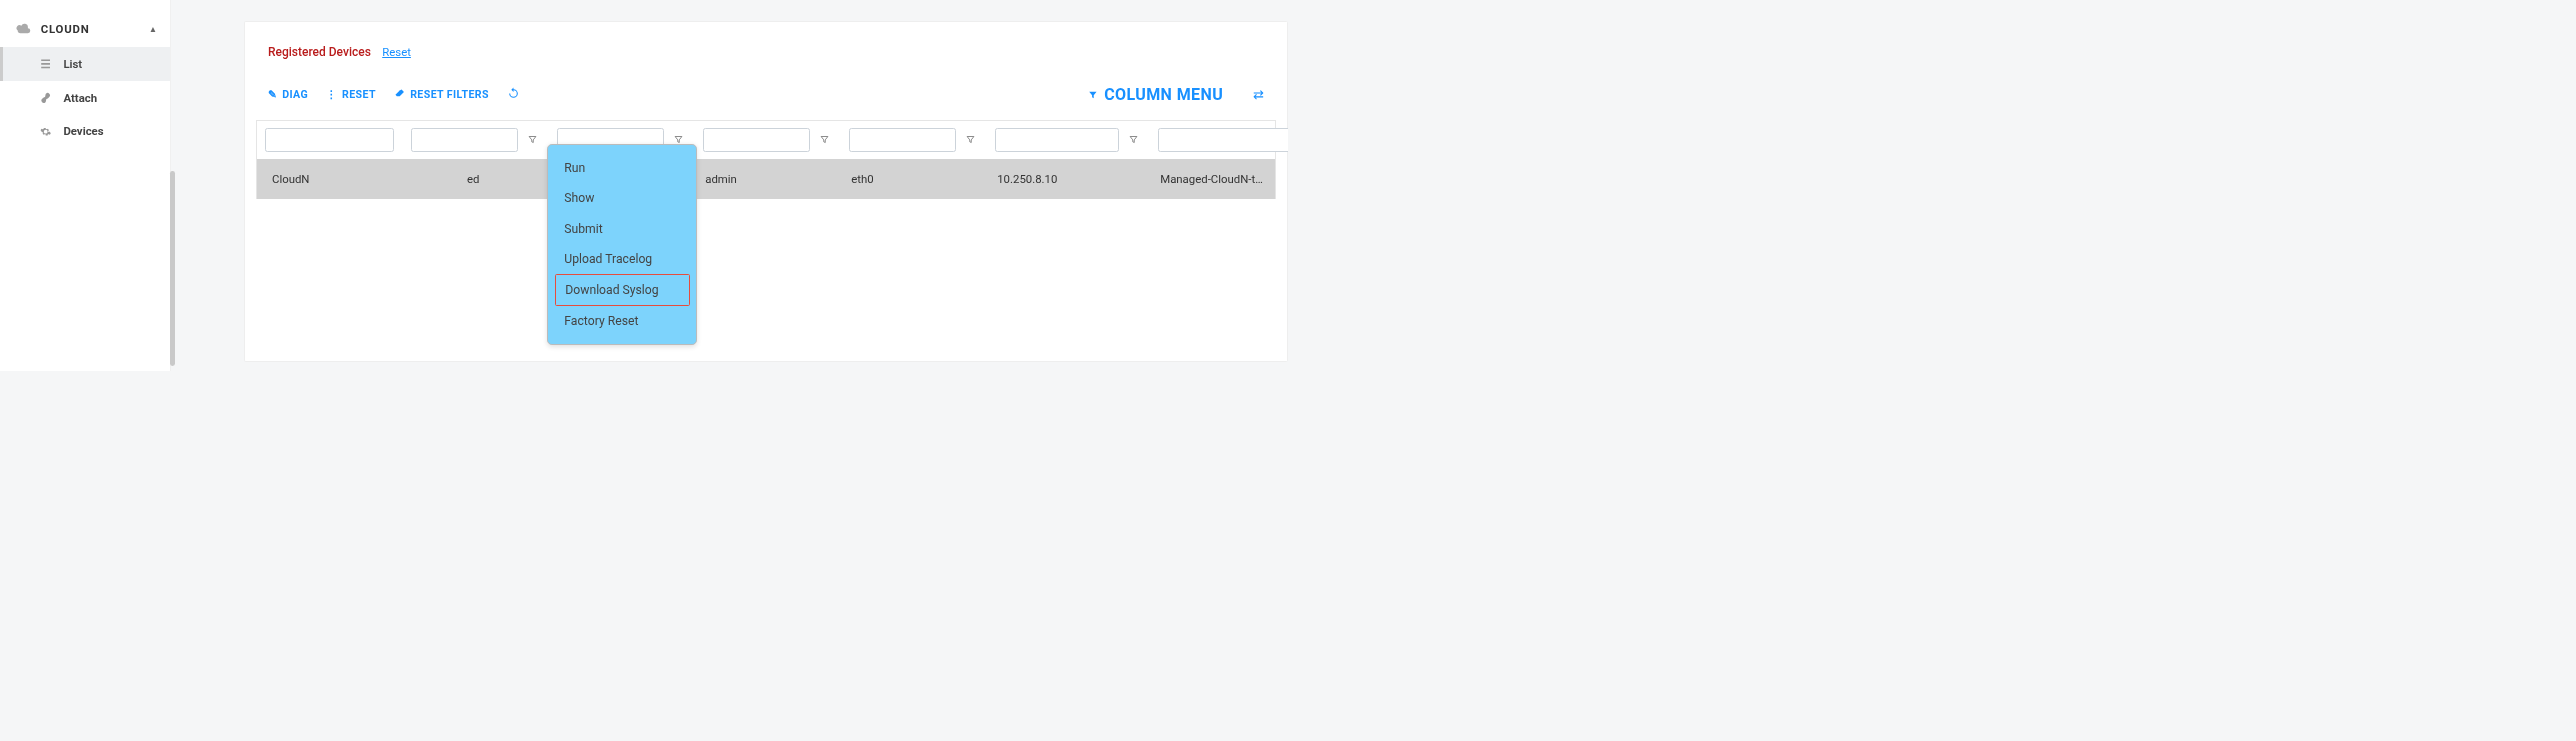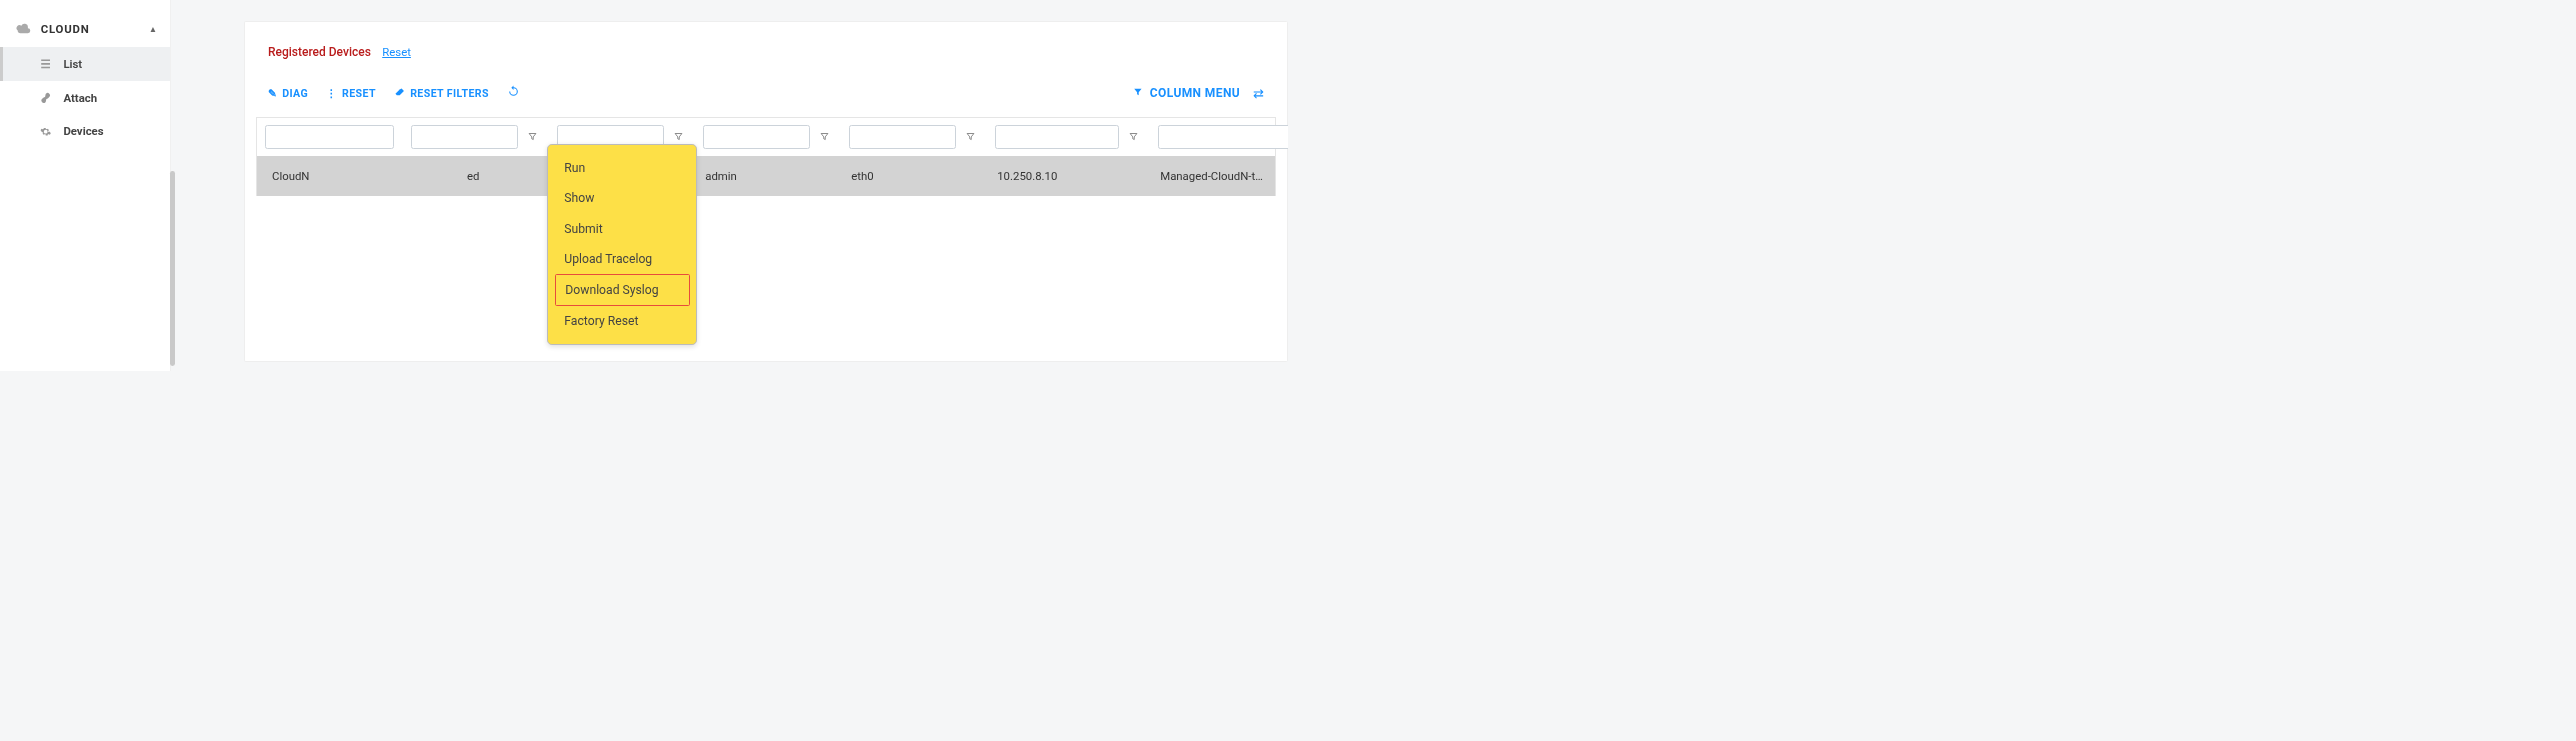--- a/index.html
+++ b/index.html
@@ -121,25 +121,25 @@
       cursor: pointer;
       margin-right: 18px;
     }
     .tool-btn .ic { font-size: 10.6px; }
     .toolbar-spacer { flex: 1; }
     .col-menu {
       display: inline-flex;
       align-items: center;
       gap: 6.5px;
       color: #1890ff;
-      font-size: 12px;
+      font-size: 16px;
       font-weight: 700;
       letter-spacing: 0.4px;
       cursor: pointer;
-      margin-right: 13px;
+      margin-right: 30px;
     }
     .swap-icon {
       color: #1890ff;
       font-size: 13px;
       cursor: pointer;
     }
     
     .table-wrap {
       border-top: 0.8px solid #e5e5e5;
       margin: 4.9px 11.4px 0 11.4px;
@@ -196,21 +196,21 @@
       text-overflow: ellipsis;
     }
     .dcell:first-child { padding-left: 14.6px; }
 
     
     .diag-menu {
       position: absolute;
       top: 122px;
       left: 302px;
       width: 150px;
-      background: #fde047;
+      background: #7dd3fc;
       border: 0.8px solid #bbb;
       border-radius: 4.9px;
       box-shadow: 0 1.6px 4.9px rgba(0,0,0,0.12);
       padding: 8.1px 6.5px;
       z-index: 100;
     }
     .diag-item {
       padding: 8.1px 9.8px;
       font-size: 12.2px;
       color: #444;

